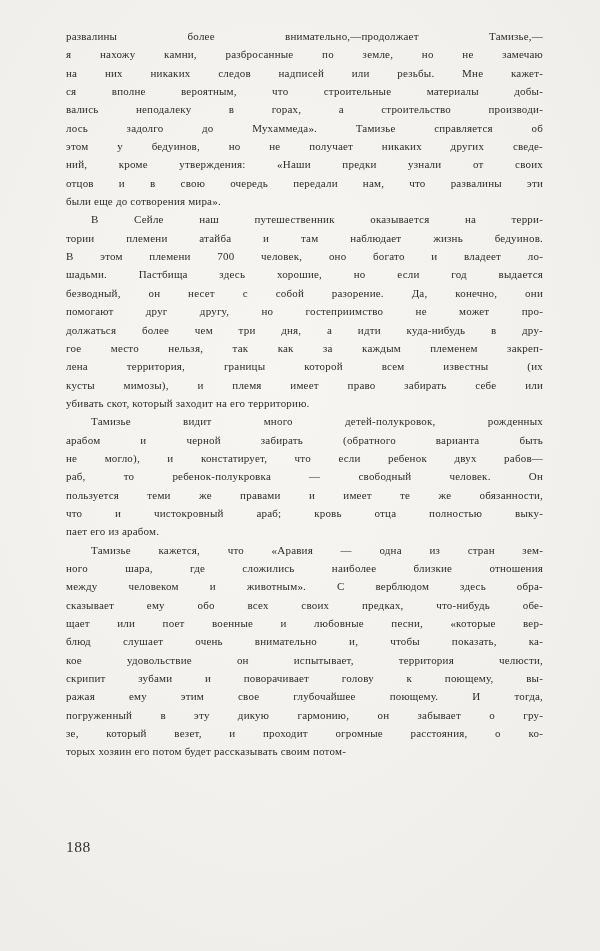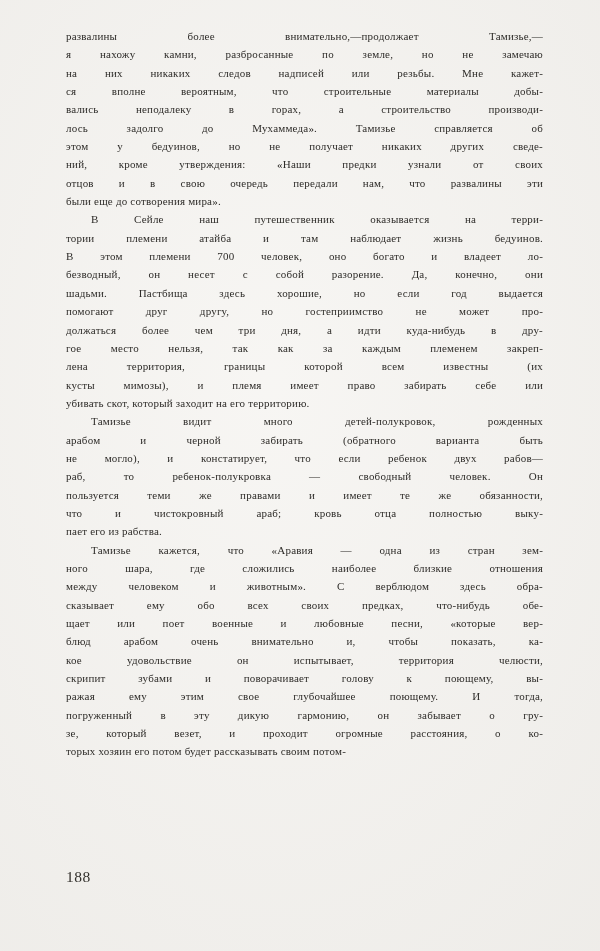--- a/index.html
+++ b/index.html
@@ -50,21 +50,21 @@
   }
   .line.parend::after {
     content: none;
   }
   .line.indent {
     text-indent: 25px;
   }
   .page-number {
     position: absolute;
     left: 66px;
-    top: 868px;
+    top: 838px;
     color: #33312d;
     font-size: 15.5px;
     letter-spacing: 0.5px;
   }
 </style>
 </head>
 <body>
 
 <div class="scan-page">
   <div class="text-block">
@@ -79,47 +79,47 @@
       <div class="line">этом у бедуинов, но не получает никаких других сведе-</div>
       <div class="line">ний, кроме утверждения: «Наши предки узнали от своих</div>
       <div class="line">отцов и в свою очередь передали нам, что развалины эти</div>
       <div class="line parend">были еще до сотворения мира».</div>
     </div>
 
     <div>
       <div class="line indent">В Сейле наш путешественник оказывается на терри-</div>
       <div class="line">тории племени атайба и там наблюдает жизнь бедуинов.</div>
       <div class="line">В этом племени 700 человек, оно богато и владеет ло-</div>
+      <div class="line">шадьми. Пастбища здесь хорошие, но если год выдается</div>
       <div class="line">безводный, он несет с собой разорение. Да, конечно, они</div>
-      <div class="line">шадьми. Пастбища здесь хорошие, но если год выдается</div>
       <div class="line">помогают друг другу, но гостеприимство не может про-</div>
       <div class="line">должаться более чем три дня, а идти куда-нибудь в дру-</div>
       <div class="line">гое место нельзя, так как за каждым племенем закреп-</div>
       <div class="line">лена территория, границы которой всем известны (их</div>
       <div class="line">кусты мимозы), и племя имеет право забирать себе или</div>
       <div class="line parend">убивать скот, который заходит на его территорию.</div>
     </div>
 
     <div>
       <div class="line indent">Тамизье видит много детей-полукровок, рожденных</div>
       <div class="line">арабом и черной забирать (обратного варианта быть</div>
       <div class="line">не могло), и констатирует, что если ребенок двух рабов—</div>
       <div class="line">раб, то ребенок-полукровка — свободный человек. Он</div>
       <div class="line">пользуется теми же правами и имеет те же обязанности,</div>
       <div class="line">что и чистокровный араб; кровь отца полностью выку-</div>
-      <div class="line parend">пает его из рабства.</div>
+      <div class="line parend">пает его из арабом.</div>
     </div>
 
     <div>
       <div class="line indent">Тамизье кажется, что «Аравия — одна из стран зем-</div>
       <div class="line">ного шара, где сложились наиболее близкие отношения</div>
       <div class="line">между человеком и животным». С верблюдом здесь обра-</div>
       <div class="line">сказывает ему обо всех своих предках, что-нибудь обе-</div>
       <div class="line">щает или поет военные и любовные песни, «которые вер-</div>
-      <div class="line">блюд арабом очень внимательно и, чтобы показать, ка-</div>
+      <div class="line">блюд слушает очень внимательно и, чтобы показать, ка-</div>
       <div class="line">кое удовольствие он испытывает, территория челюсти,</div>
       <div class="line">скрипит зубами и поворачивает голову к поющему, вы-</div>
       <div class="line">ражая ему этим свое глубочайшее поющему. И тогда,</div>
       <div class="line">погруженный в эту дикую гармонию, он забывает о гру-</div>
       <div class="line">зе, который везет, и проходит огромные расстояния, о ко-</div>
       <div class="line parend">торых хозяин его потом будет рассказывать своим потом-</div>
     </div>
 
   </div>
 

